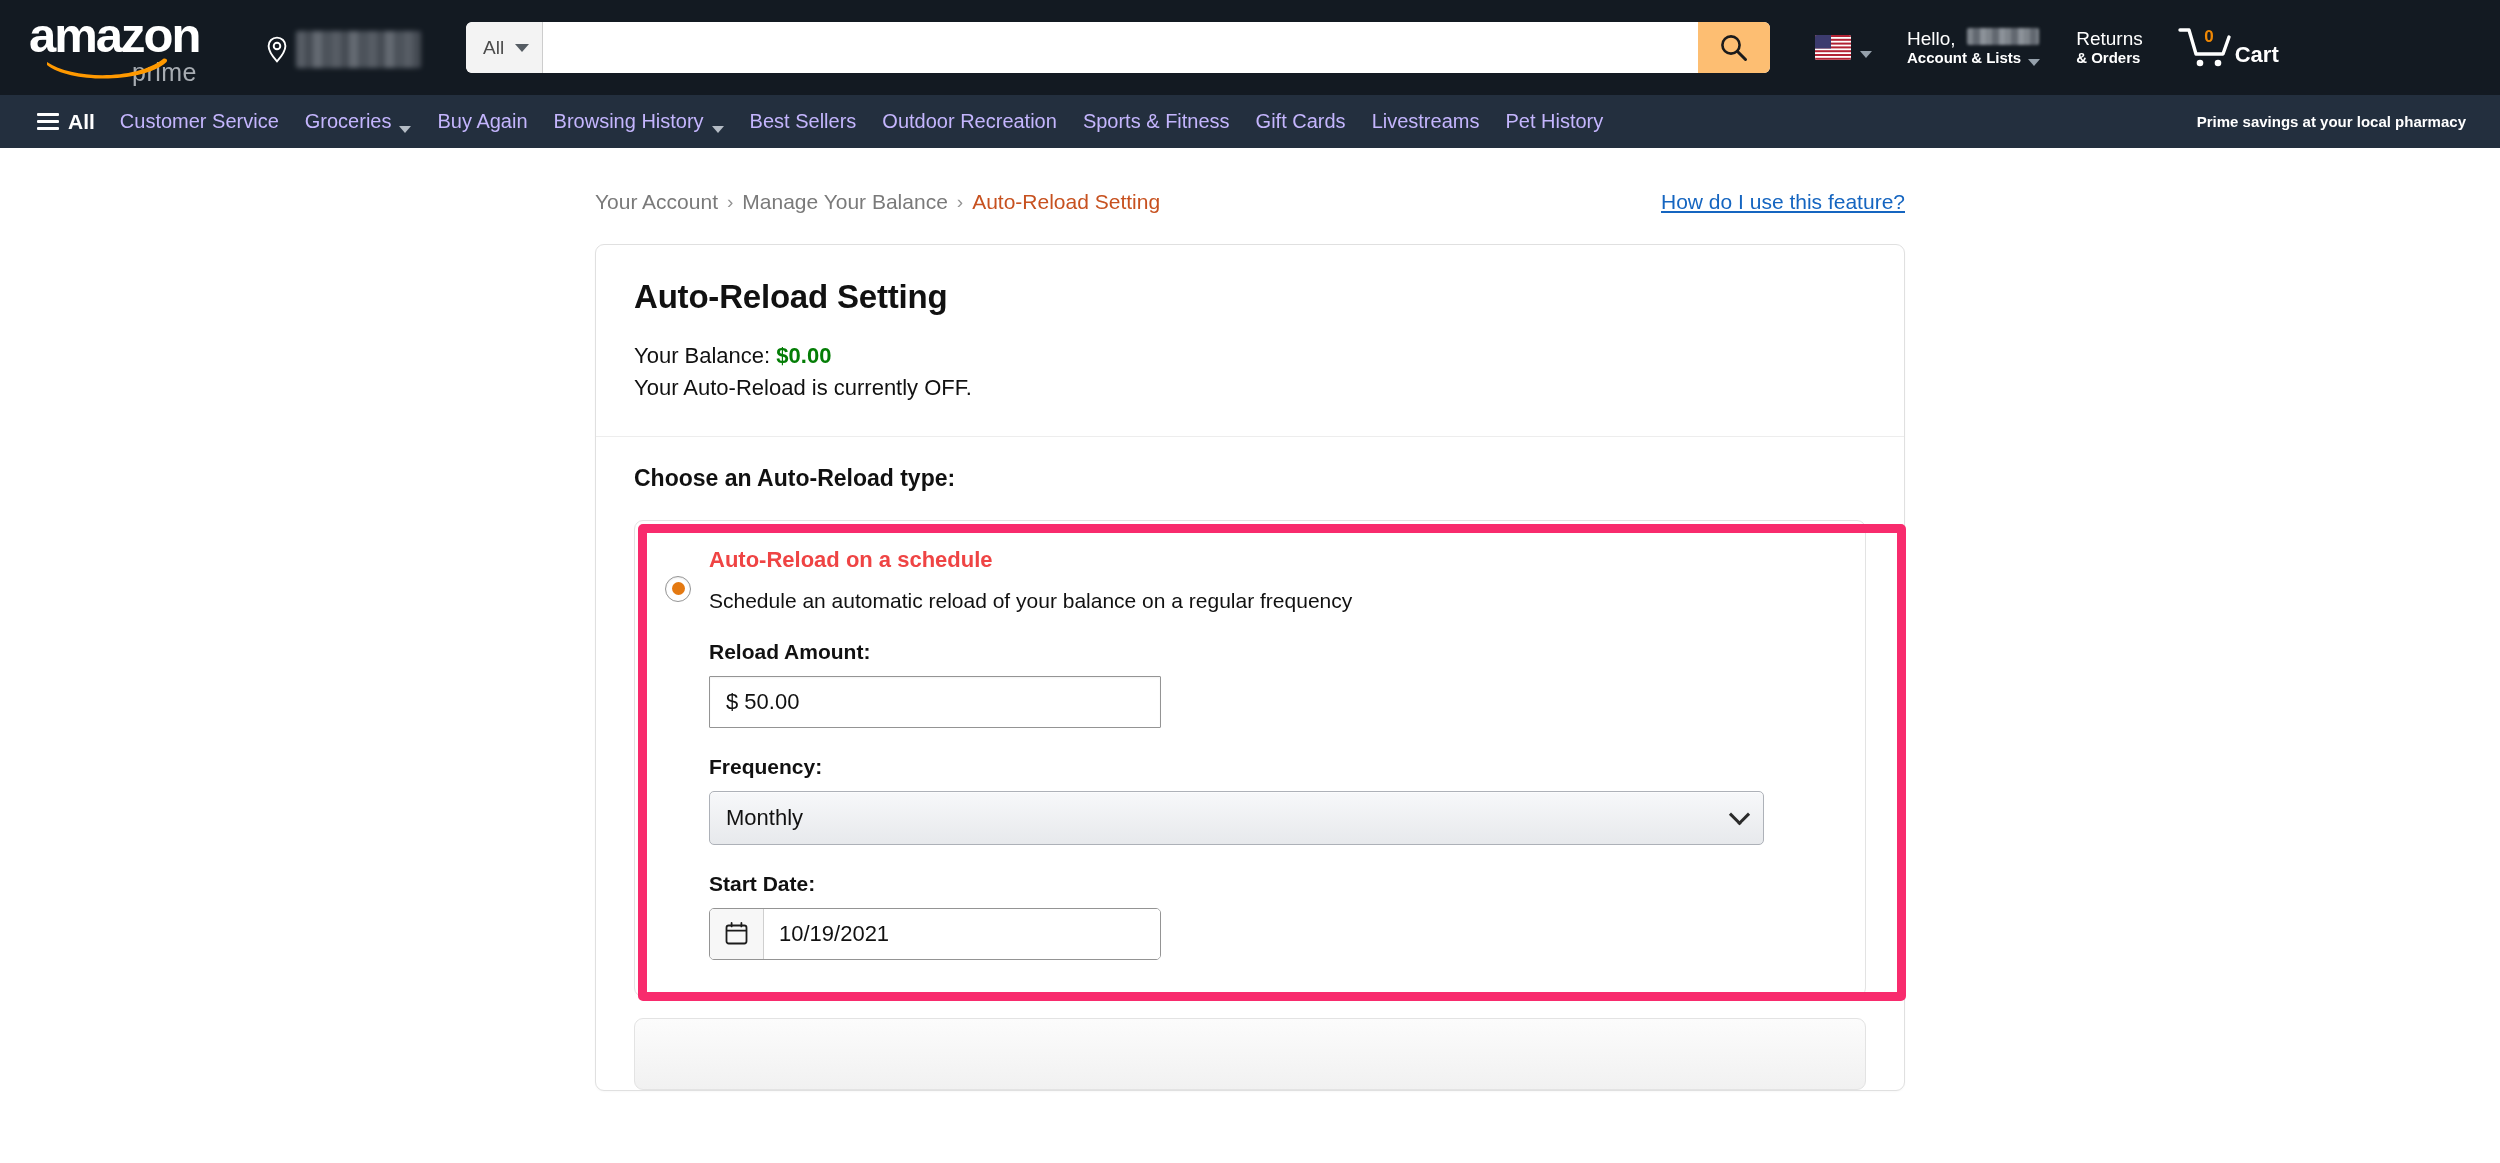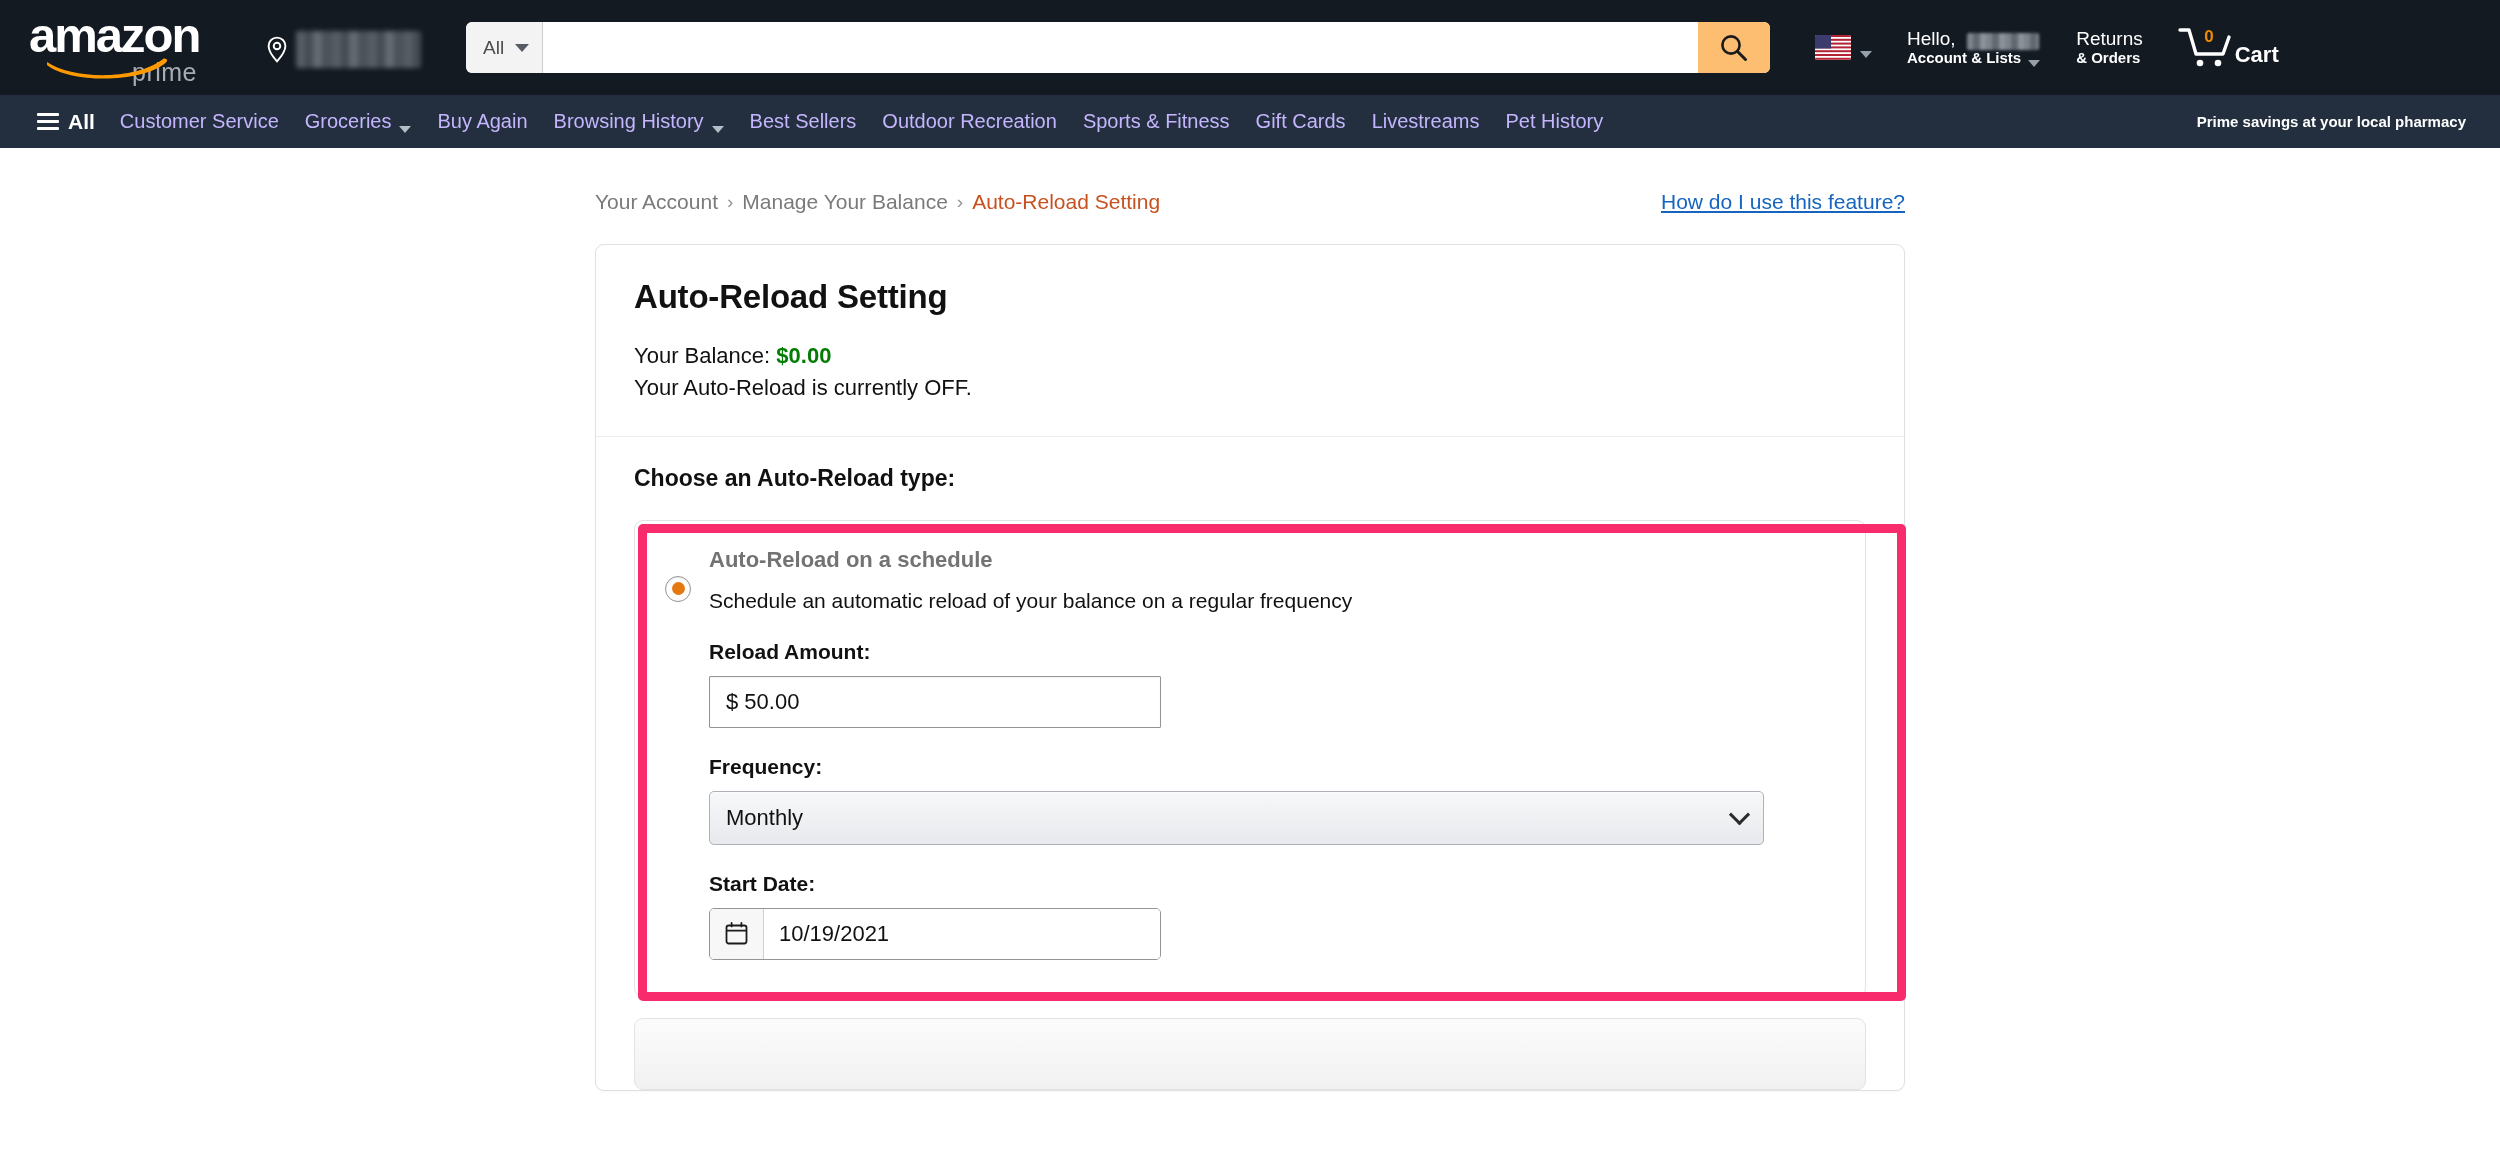--- a/index.html
+++ b/index.html
@@ -101,21 +101,21 @@
     display: flex; flex-direction: column; justify-content: center;
     white-space: nowrap;
   }
   .tn-line1 { font-size: 19px; font-weight: 400; color: #ffffff; }
   .tn-line2 { font-size: 15px; font-weight: 700; color: #ffffff; }
   .flag-box { display: flex; align-items: center; gap: 9px; padding: 14px 11px; }
   .flag {
     width: 36px; height: 25px; border-radius: 2px; overflow: hidden;
     position: relative; display: block;
   }
-  .hello-row { display: flex; align-items: flex-end; gap: 7px; }
+  .hello-row { display: flex; align-items: flex-start; gap: 7px; }
   .hello-blur {
     display: inline-block;
     width: 72px; height: 17px; border-radius: 2px; vertical-align: middle;
     background: repeating-linear-gradient(90deg,#7e848b 0 6px,#626870 6px 13px,#8c9299 13px 19px);
     filter: blur(1.8px);
     margin-left: 4px;
   }
   .mini-caret {
     width: 0; height: 0;
     border-left: 6px solid transparent;
@@ -207,21 +207,21 @@
   .radio {
     width: 26px; height: 26px; border-radius: 50%;
     border: 1px solid #949494;
     background: #fff;
     display: flex; align-items: center; justify-content: center;
     flex: none; margin-top: 29px;
     box-shadow: inset 0 1px 2px rgba(0,0,0,.08);
   }
   .radio-dot { width: 13px; height: 13px; border-radius: 50%; background: #E47911; }
 
-  .opt-title { font-size: 22px; font-weight: 700; color: #737373; }
+  .opt-title { font-size: 22px; font-weight: 700; color: #ef4444; }
   .opt-desc { font-size: 21px; color: #111; margin-top: 16px; }
 
   .field { margin-top: 27px; }
   .field-label { font-size: 21px; font-weight: 700; color: #111; margin-bottom: 12px; }
 
   .text-input {
     width: 452px; height: 52px;
     border: 1px solid #949494; border-radius: 1px;
     background: #fff;
     font-size: 22px; color: #111;

